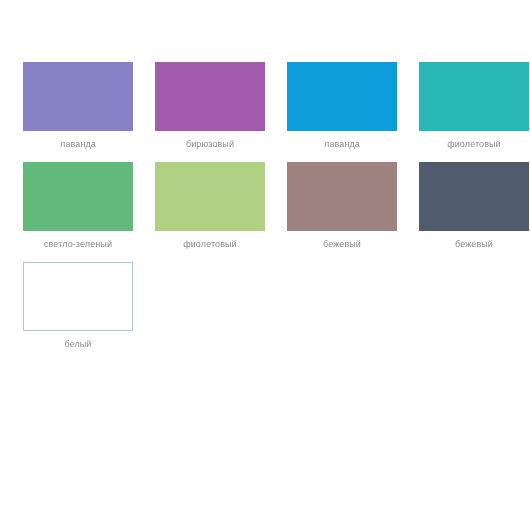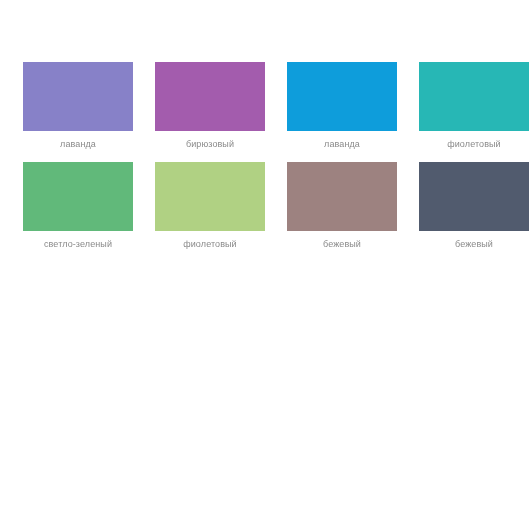--- a/index.html
+++ b/index.html
@@ -82,14 +82,18 @@
         <div class="swatch-label">фиолетовый</div>
       </div>
       <div class="swatch-cell">
         <div class="swatch-chip" style="background-color: rgb(157, 130, 128);"></div>
         <div class="swatch-label">бежевый</div>
       </div>
       <div class="swatch-cell">
         <div class="swatch-chip" style="background-color: rgb(81, 91, 110);"></div>
         <div class="swatch-label">бежевый</div>
       </div>
+      <div class="swatch-cell">
+        <div class="swatch-chip outlined" style="background-color: rgb(255, 255, 255); border-color: rgb(168, 203, 217);"></div>
+        <div class="swatch-label">белый</div>
+      </div>
     </div>
 </div>
 
 </body></html>

